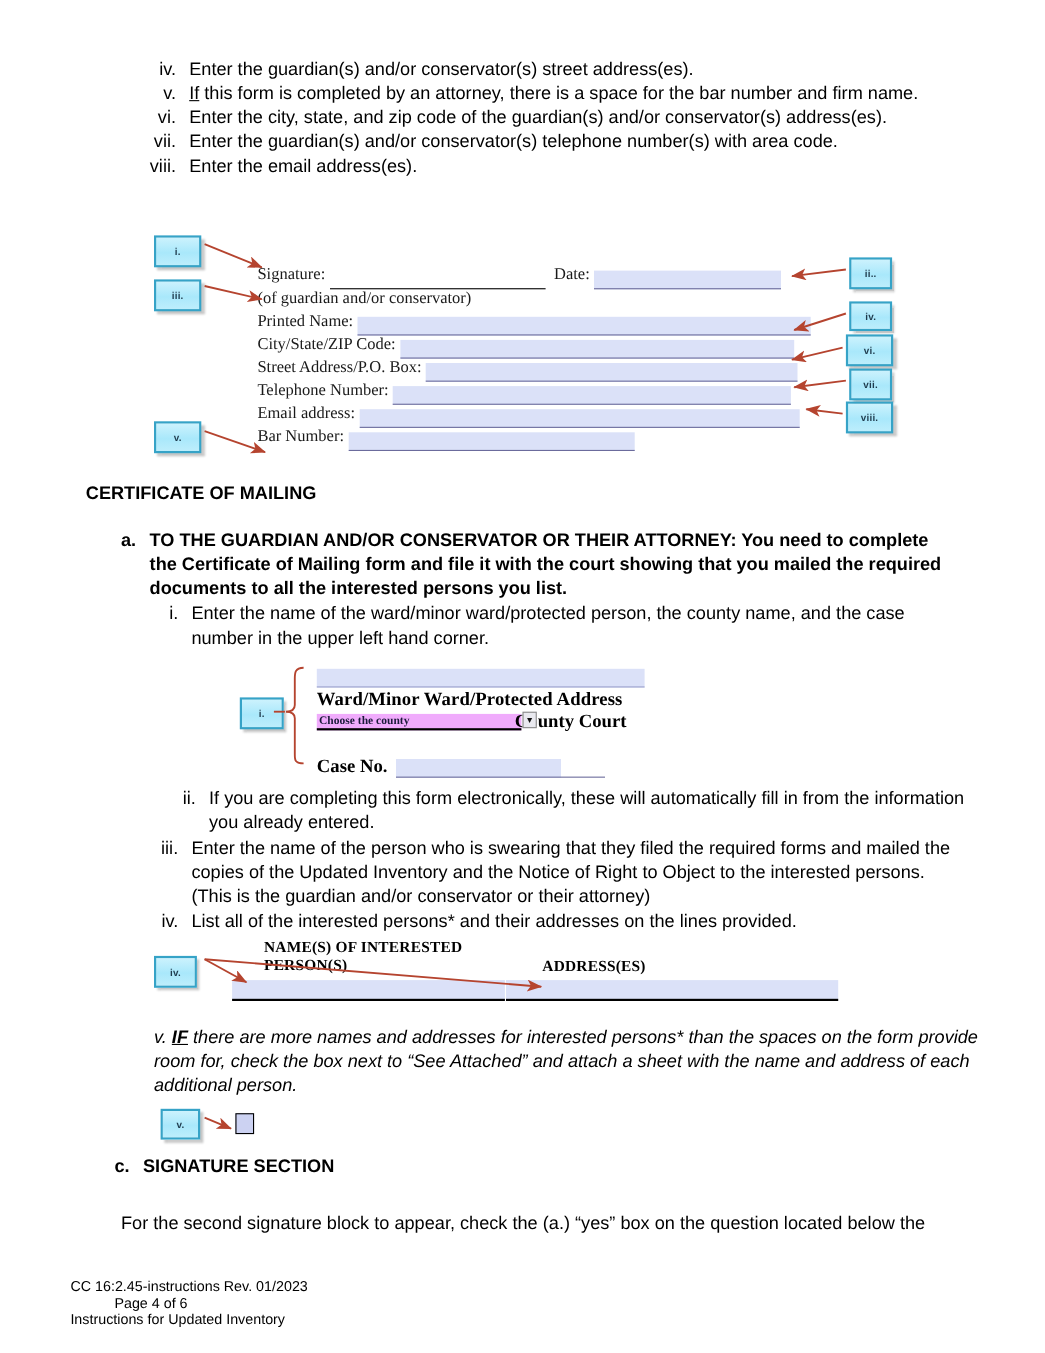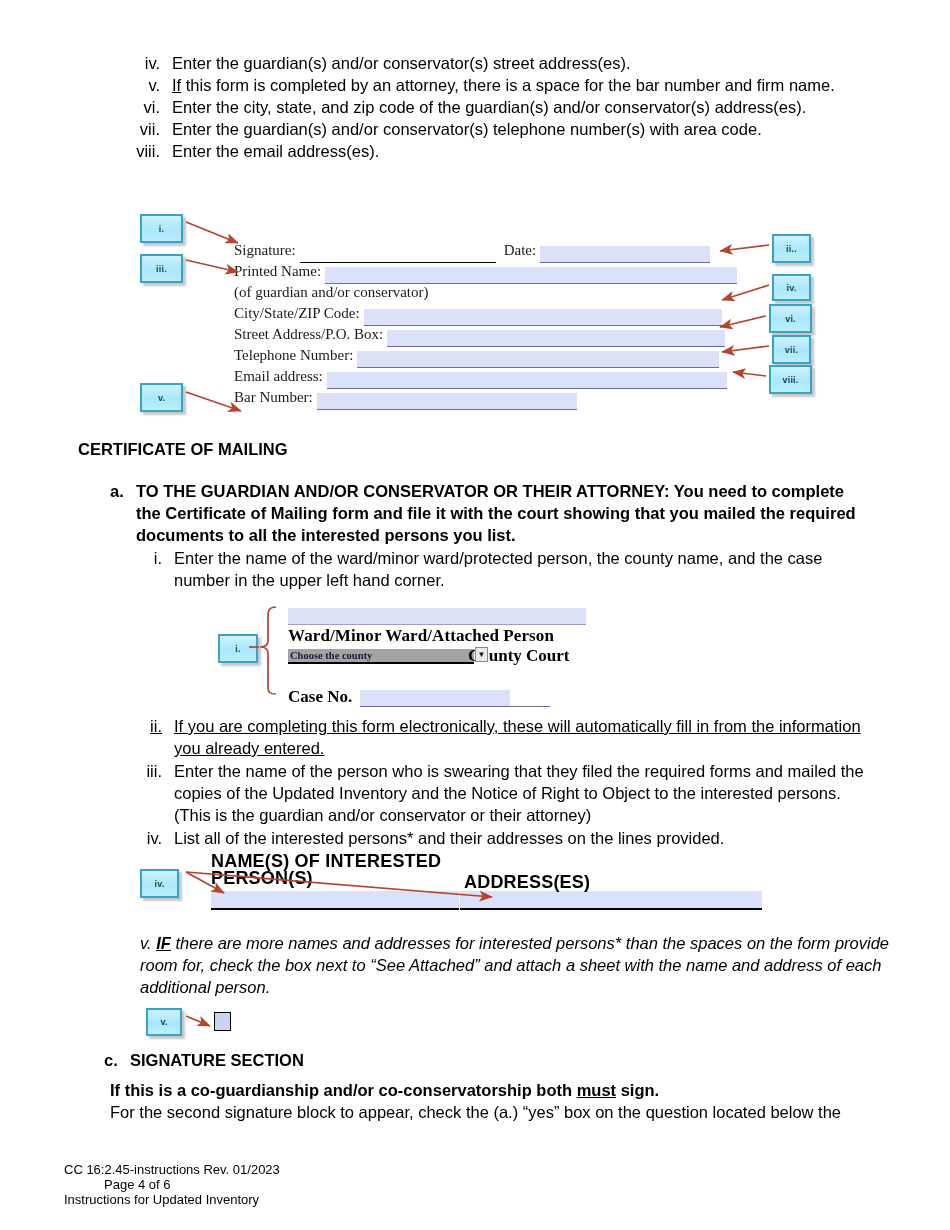--- a/index.html
+++ b/index.html
@@ -152,21 +152,21 @@
     font-family: "Liberation Serif", serif;
     font-size: 17px;
     font-weight: bold;
     letter-spacing: .1px;
     margin-top: 1px;
   }
   .county-row { position: relative; height: 22px; }
   .county-select {
     position: absolute; left: 0; top: 3px;
     width: 186px; height: 15px;
-    background: #a3a3a3;
+    background: #f0abfc;
     border-bottom: 2px solid #000;
     font-family: "Liberation Serif", serif;
     font-weight: bold;
     font-size: 10.5px;
     color: #1a1a3a;
     padding-left: 2px;
     box-sizing: border-box;
     line-height: 13px;
   }
   .county-caret {
@@ -193,24 +193,25 @@
   .case-field {
     width: 150px; height: 16px;
     background: #dbe1f8;
     border-bottom: 1px solid #6b6b9c;
   }
   .case-tail { width: 40px; border-bottom: 1px solid #6b6b9c; height: 16px; }
 
   
   .ip-block { position: absolute; font-family: "Liberation Serif", serif; }
   .ip-head {
-    font-family: Liberation Sans, sans-serif;
-    font-weight: bold;
-    font-size: 18px;
+    font-family: Liberation Serif, serif;
+    font-weight: bold;
+    font-size: 14px;
     letter-spacing: .2px;
+    margin-left: 29px;
   }
   .ip-line-name {
     width: 248px; height: 17px;
     background: #dbe1f8;
     border-bottom: 2px solid #000;
   }
   .ip-line-addr {
     width: 302px; height: 17px;
     background: #dbe1f8;
     border-bottom: 2px solid #000;
@@ -280,26 +281,26 @@
   <div class="formmock" style="left:234px; top:242px; width:520px;">
 
     <div class="f-row">
       <span class="f-label">Signature:</span>
       <span class="f-blank" style="width:196px;"></span>
       <span class="f-plain" style="padding-left:8px;">Date:</span>
       <span class="f-field" style="width:170px;"></span>
     </div>
 
     <div class="f-row">
+      <span>(of guardian and/or conservator)</span>
+    </div>
+
+    <div class="f-row">
       <span class="f-label">Printed Name:</span>
       <span class="f-field" style="width:412px;"></span>
-    </div>
-
-    <div class="f-row">
-      <span>(of guardian and/or conservator)</span>
     </div>
 
     <div class="f-row">
       <span class="f-label">City/State/ZIP Code:</span>
       <span class="f-field" style="width:358px;"></span>
     </div>
 
     <div class="f-row">
       <span class="f-label">Street Address/P.O. Box:</span>
       <span class="f-field" style="width:338px;"></span>
@@ -339,36 +340,36 @@
     <div class="body">TO THE GUARDIAN AND/OR CONSERVATOR OR THEIR ATTORNEY: You need to complete the Certificate of Mailing form and file it with the court showing that you mailed the required documents to all the interested persons you list.</div>
   </div>
 
   <div class="sub-roman" style="left:140px; top:547px; width:730px;">
     <div class="marker">i.</div>
     <div class="body">Enter the name of the ward/minor ward/protected person, the county name, and the case number in the upper left hand corner.</div>
   </div>
 
   <div class="ward-block" style="left:288px; top:608px;">
     <div class="ward-topfield"></div>
-    <div class="ward-title">Ward/Minor Ward/Attached Person</div>
+    <div class="ward-title">Ward/Minor Ward/Protected Address</div>
     <div class="county-row">
       <div class="county-select">Choose the county</div>
       <div class="county-word">County Court</div>
       <div class="county-caret">▼</div>
     </div>
     <div class="case-row">
       <span class="case-label">Case No.</span>
       <span class="case-field"></span>
       <span class="case-tail"></span>
     </div>
   </div>
 
   <div class="callout" style="left:218px; top:634px; width:40px; height:29px;">i.</div>
 
-  <div class="sub-roman" style="left:140px; top:715px; width:730px;text-decoration:underline;">
+  <div class="sub-roman" style="left:156px; top:715px; width:730px;">
     <div class="marker">ii.</div>
     <div class="body">If you are completing this form electronically, these will automatically fill in from the information you already entered.</div>
   </div>
 
   <div class="sub-roman" style="left:140px; top:760px; width:730px;">
     <div class="marker">iii.</div>
     <div class="body">Enter the name of the person who is swearing that they filed the required forms and mailed the copies of the Updated Inventory and the Notice of Right to Object to the interested persons.(This is the guardian and/or conservator or their attorney)</div>
   </div>
 
   <div class="sub-roman" style="left:140px; top:827px; width:730px;">
@@ -402,23 +403,20 @@
     <span class="attach-box"></span>
   </div>
 
   <div class="callout" style="left:146px; top:1008px; width:36px; height:28px;">v.</div>
 
   <div class="lettered" style="left:104px; top:1049px; width:700px;">
     <div class="marker">c.</div>
     <div class="body">SIGNATURE SECTION</div>
   </div>
 
-  <div class="para" style="left:110px; top:1079px; width:780px;">
-    <b><span>If this is a co-guardianship and/or co-conservatorship both </span><u>must</u><span> sign.</span></b>
-  </div>
 
   <div class="para" style="left:110px; top:1101px; width:768px;">For the second signature block to appear, check the (a.) “yes” box on the question located below the</div>
 
   <div class="footer">
     <span>CC 16:2.45-instructions Rev. 01/2023</span>
     <span class="mid">Page 4 of 6</span>
     <span>Instructions for Updated Inventory</span>
   </div>
 
   <svg class="arrows" viewBox="0 0 950 1230">

